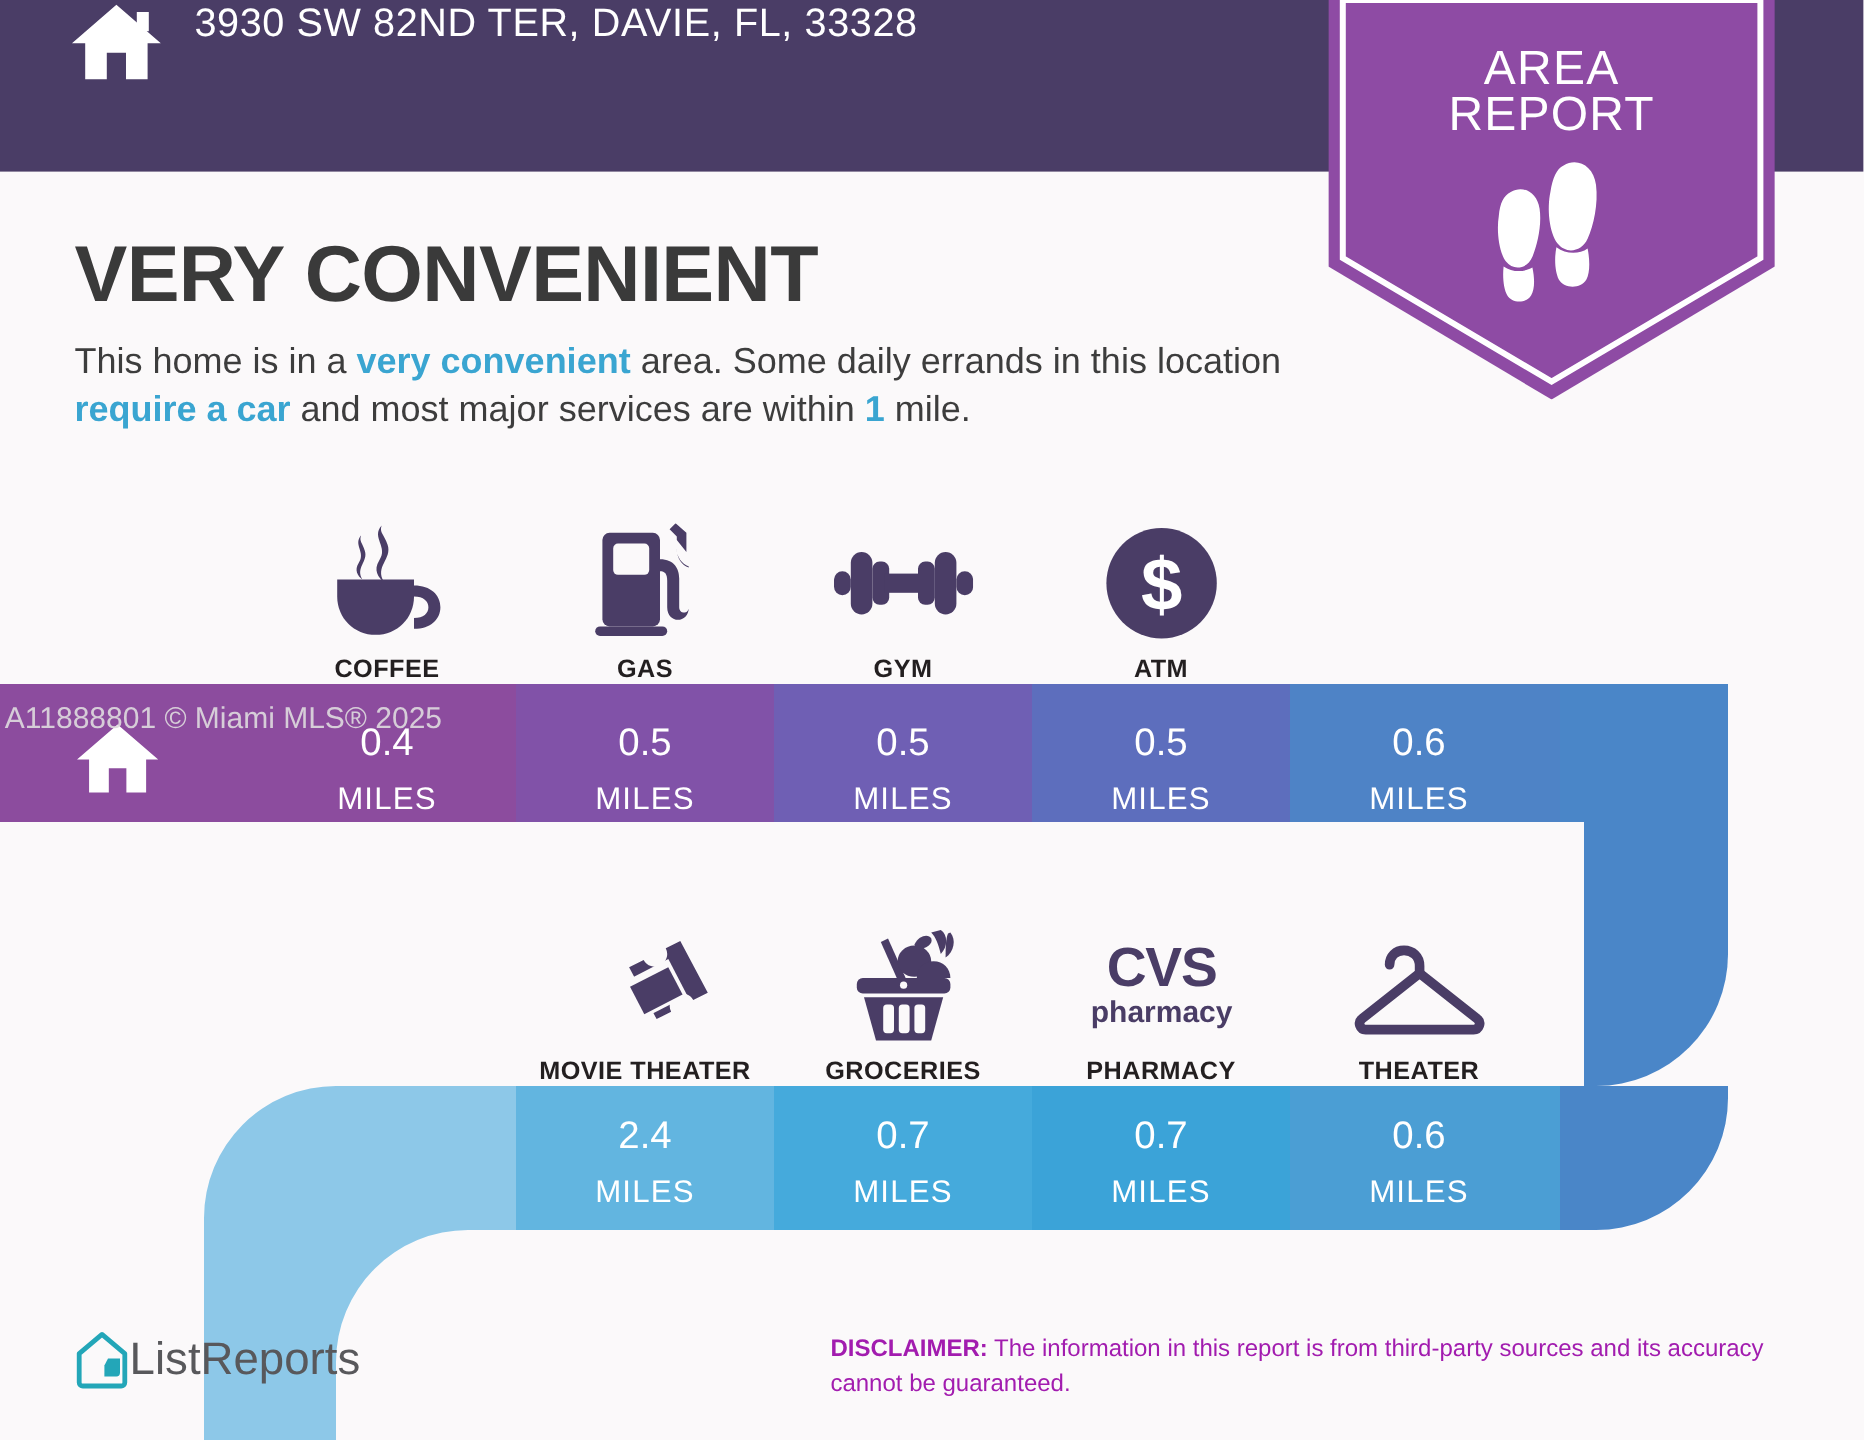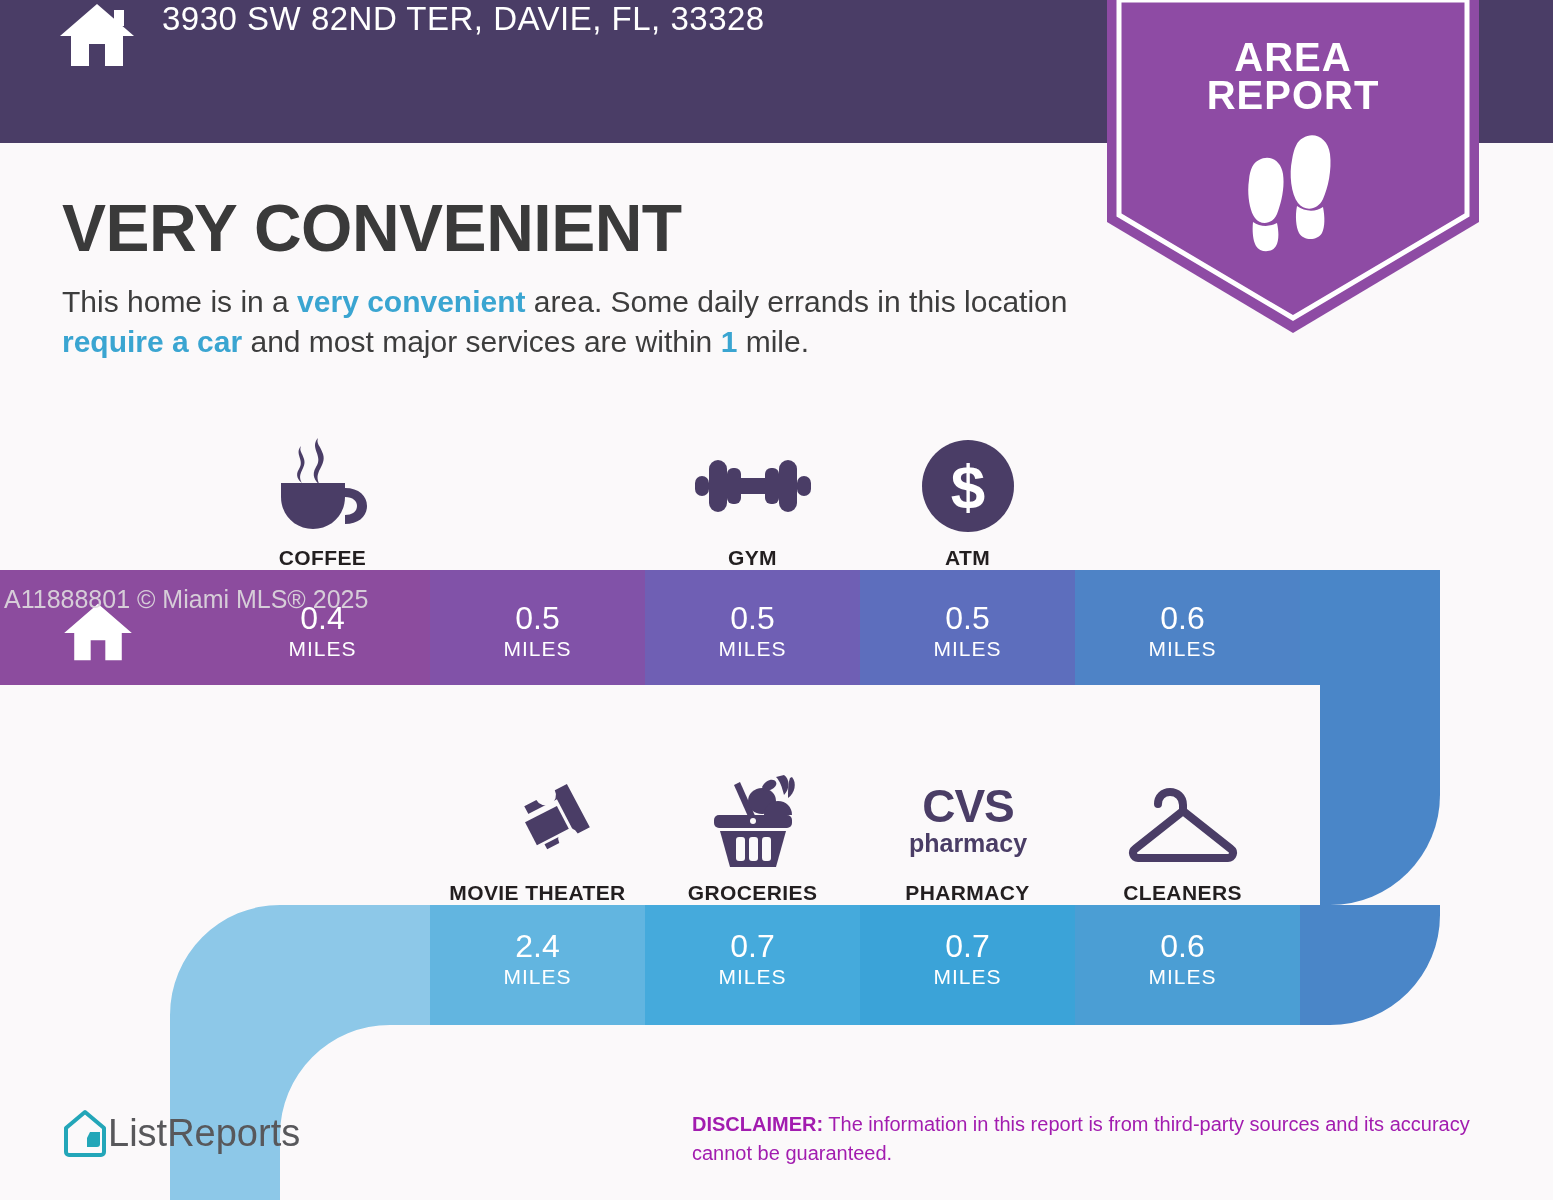--- a/index.html
+++ b/index.html
@@ -29,21 +29,21 @@
 
   
   .badge {
     position:absolute; left:1107px; top:0; width:372px; height:333px;
     z-index:6;
   }
   .badge svg { display:block; }
   .badge-text {
     position:absolute; left:0; top:38px; width:372px;
     text-align:center; color:#ffffff;
-    font-size:40px; font-weight:700; line-height:0.95;
+    font-size:40px; font-weight:400; line-height:0.95;
     letter-spacing:1px;
     pointer-events:none;
   }
   .badge-text .l2 { display:block; }
 
   
   .headline {
     position:absolute; left:62px; top:190px;
     font-size:66px; font-weight:bold; color:#3a3a3a;
     letter-spacing:-0.5px;
@@ -71,21 +71,21 @@
     margin-top:8px; font-size:21px; font-weight:bold;
     color:#231f20; letter-spacing:0.4px; white-space:nowrap;
   }
 
   
   .dist {
     position:absolute; width:215px; text-align:center; color:#ffffff;
     z-index:3;
   }
   .dist .num { font-size:32px; line-height:1; font-weight:400; }
-  .dist .unit { font-size:21px; letter-spacing:1px; margin-top:3px; }
+  .dist .unit { font-size:26px; letter-spacing:1px; margin-top:16px; }
 
   .barhouse { position:absolute; z-index:3; }
 
   
   .watermark {
     position:absolute; left:4px; top:585px; z-index:9;
     font-size:25px; color:#ddd8dd; opacity:0.92;
     white-space:nowrap; font-family:"Liberation Sans", sans-serif;
   }
 
@@ -186,20 +186,33 @@
           <path d="M30 10 c-7 8 4 14 -2 23 c-4 6 -1 11 3 14 c-6 -10 5 -15 2 -24 c-2 -7 -5 -8 -3 -13 Z"></path>
           <path d="M47 2 c-9 10 6 18 -2 29 c-5 8 -1 14 4 18 c-8 -13 7 -19 3 -31 c-3 -9 -7 -10 -5 -16 Z"></path>
           <path d="M10 47 h64 v14 c0 18 -14 32 -32 32 c-18 0 -32 -14 -32 -32 Z"></path>
           <path d="M74 52 c14 0 22 8 22 18 c0 10 -8 18 -22 18 v-9 c8 0 12 -4 12 -9 c0 -5 -4 -9 -12 -9 Z"></path>
         </g>
       </svg>
     </div>
     <div class="lbl">COFFEE</div>
   </div>
 
+  <div class="cell" style="left:430px;">
+    <div class="ic">
+      <svg width="100" height="100" viewBox="0 0 100 100">
+        <g fill="#4a3d66">
+          <rect x="14" y="8" width="48" height="78" rx="6"></rect>
+          <rect x="23" y="17" width="30" height="26" rx="4" fill="#fbf9fa"></rect>
+          <rect x="8" y="86" width="60" height="8" rx="4"></rect>
+          <path d="M62 30 c12 0 16 8 16 16 v24 c0 6 8 6 8 0 v-34 c-6 -2 -10 -8 -10 -14 l0 -8 l8 10 l0 -16 l-9 -8 l-5 5 l6 6 l0 10 c0 8 4 14 10 16 l0 33 c0 14 -18 14 -18 0 l0 -22 c0 -6 -2 -8 -6 -8 Z"></path>
+        </g>
+      </svg>
+    </div>
+    <div class="lbl">GAS</div>
+  </div>
 
   <div class="cell" style="left:645px;">
     <div class="ic">
       <svg width="116" height="80" viewBox="0 0 116 80">
         <g fill="#4a3d66">
           <rect x="0" y="30" width="14" height="20" rx="7"></rect>
           <rect x="14" y="14" width="18" height="52" rx="9"></rect>
           <rect x="32" y="22" width="14" height="36" rx="6"></rect>
           <rect x="42" y="32" width="32" height="16"></rect>
           <rect x="70" y="22" width="14" height="36" rx="6"></rect>
@@ -293,21 +306,21 @@
 
   <div class="cell" style="left:1075px;">
     <div class="ic">
       <svg width="116" height="96" viewBox="0 0 116 96">
         <g fill="none" stroke="#4a3d66" stroke-width="8" stroke-linecap="round" stroke-linejoin="round">
           <path d="M58 38 v-6 c0 -8 -6 -13 -13 -13 c-7 0 -12 5 -12 12"></path>
           <path d="M58 38 L10 76 a5 5 0 0 0 3 9 h90 a5 5 0 0 0 3 -9 Z"></path>
         </g>
       </svg>
     </div>
-    <div class="lbl">CLEANERS</div>
+    <div class="lbl">THEATER</div>
   </div>
 </div>
 
 <div class="dist" style="left:430px; top:930px;">
   <div class="num">2.4</div>
   <div class="unit">MILES</div>
 </div>
 <div class="dist" style="left:645px; top:930px;">
   <div class="num">0.7</div>
   <div class="unit">MILES</div>

